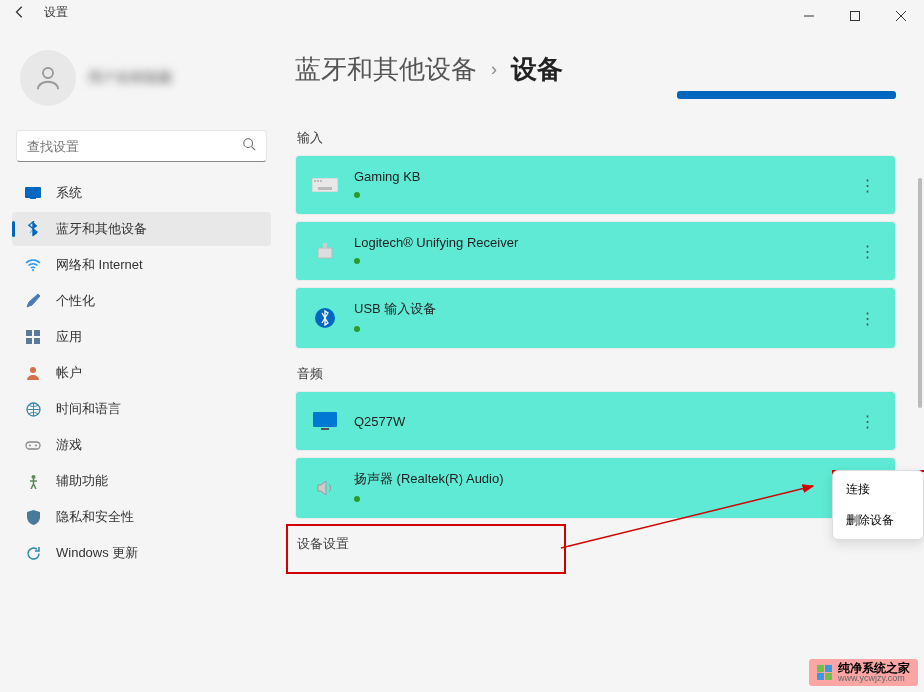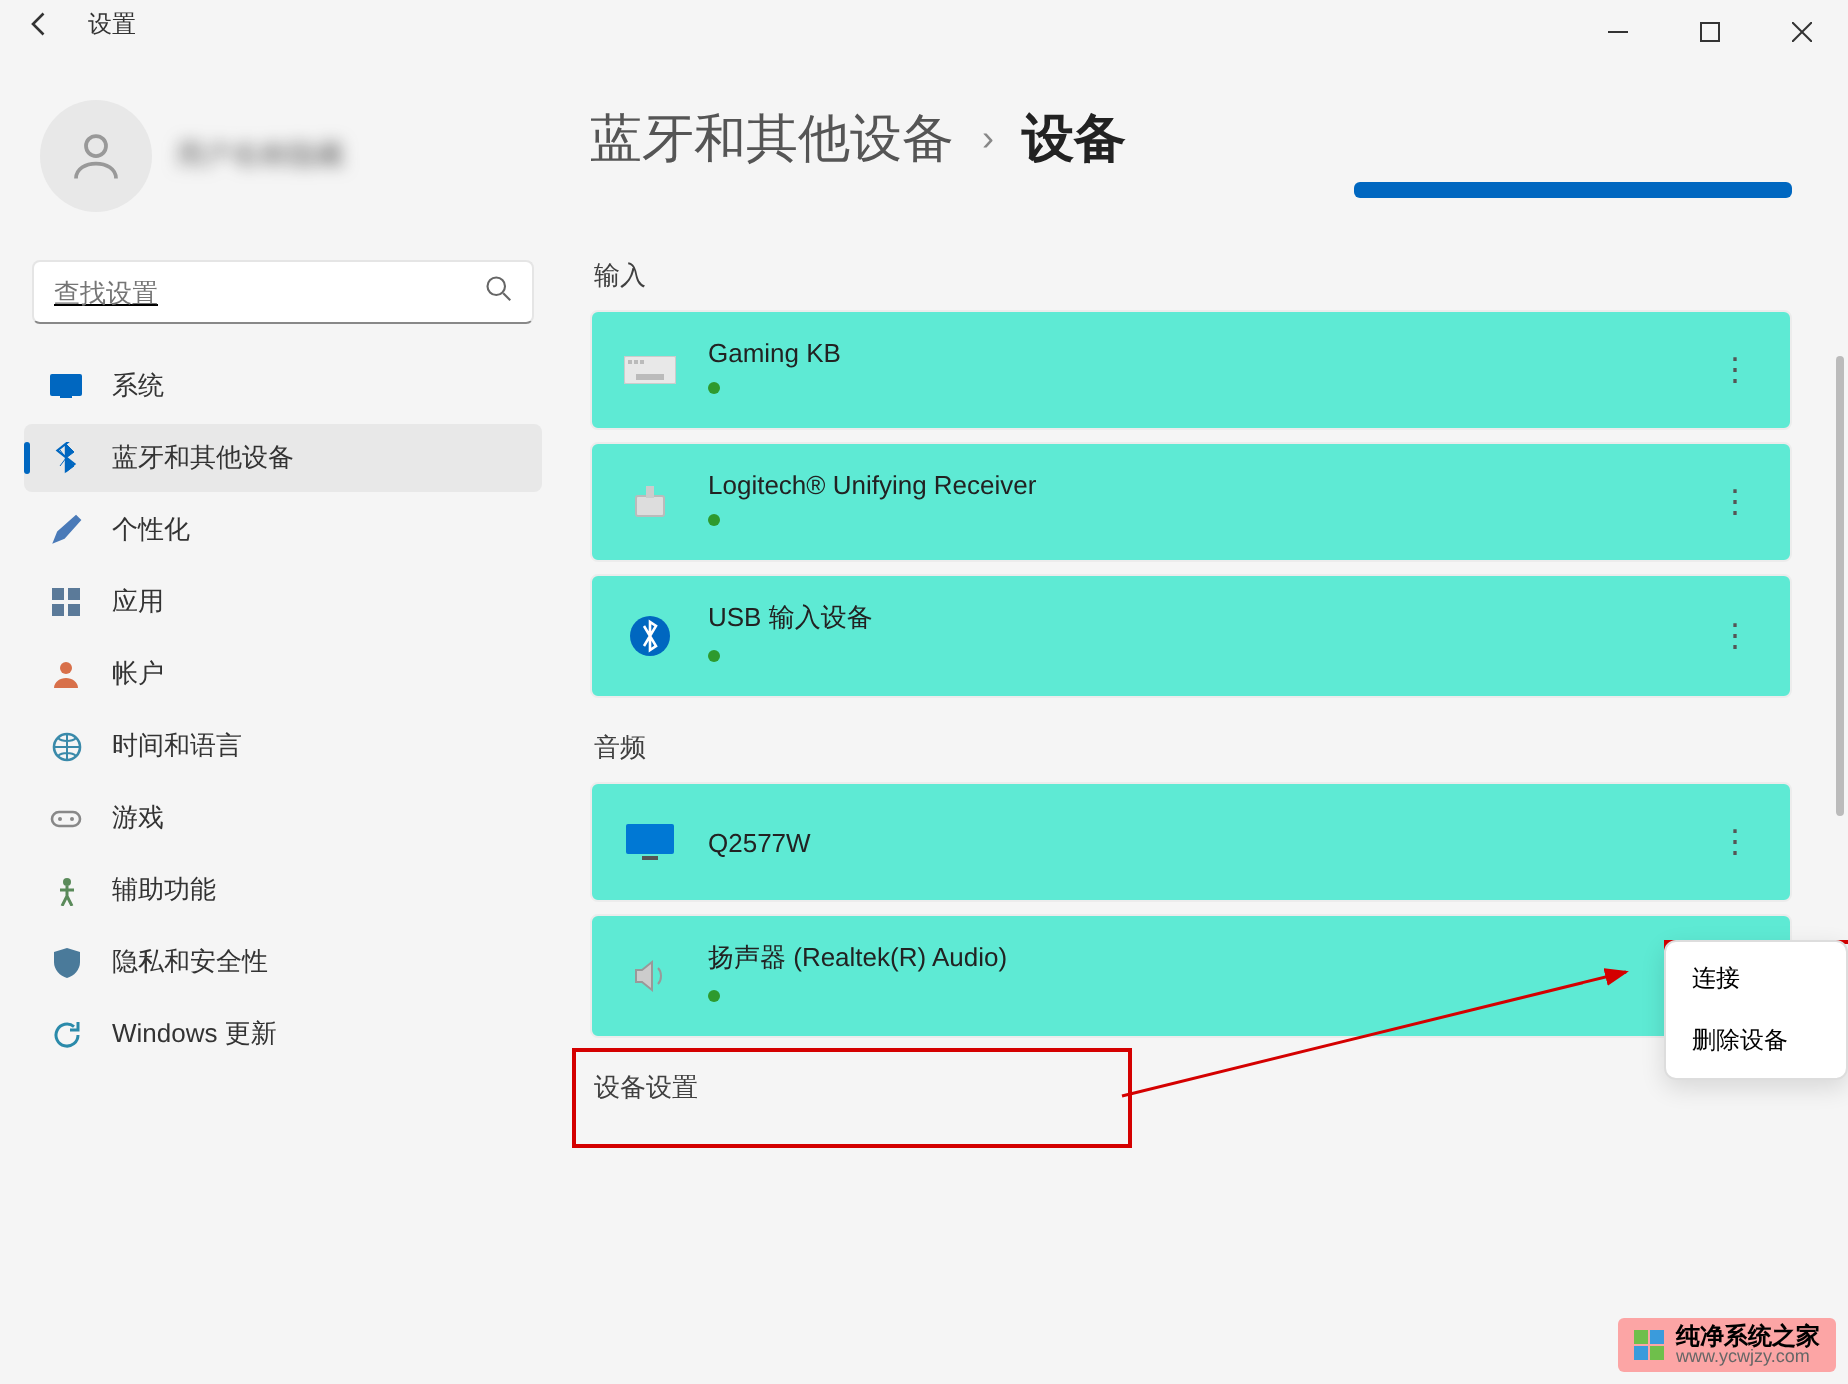--- a/index.html
+++ b/index.html
@@ -11,21 +11,21 @@
 .title-text { font-size: 12px; color: #333; }
 .titlebar-right { margin-left: auto; display: flex; }
 .win-btn { width: 46px; height: 32px; display: flex; align-items: center; justify-content: center; cursor: pointer; }
 
 .content-wrap { display: flex; height: calc(100% - 32px); }
 
 .sidebar { width: 283px; padding: 10px 12px; flex-shrink: 0; }
 .profile { display: flex; align-items: center; gap: 12px; padding: 8px 8px 16px; }
 .avatar { width: 56px; height: 56px; border-radius: 50%; background: #e8e8e8; display: flex; align-items: center; justify-content: center; color: #888; }
 .profile-name { filter: blur(4px); font-size: 14px; color: #555; }
-.search-box { background: #fff; border: 1px solid #e5e5e5; border-bottom: 1px solid #888; border-radius: 4px; height: 32px; display: flex; align-items: center; padding: 0 10px; margin: 8px 4px 14px; text-decoration: underline; }
+.search-box { background: #fff; border: 1px solid #e5e5e5; border-bottom: 1px solid #888; border-radius: 4px; height: 32px; display: flex; align-items: center; padding: 0 10px; margin: 8px 4px 14px; }
 .search-box input { border: none; outline: none; flex: 1; font-size: 13px; background: transparent; }
 .search-box .sicon { color: #666; }
 
 .nav { display: flex; flex-direction: column; gap: 2px; }
 .nav-item { display: flex; align-items: flex-end; gap: 14px; padding: 8px 12px; border-radius: 4px; cursor: pointer; font-size: 13px; color: #333; position: relative; }
 .nav-item.selected { background: #e8e8e8; }
 .nav-item.selected::before { content: ""; position: absolute; left: 0; top: 9px; bottom: 9px; width: 3px; background: #0067c0; border-radius: 2px; }
 .nav-icon { width: 18px; height: 18px; display: flex; align-items: center; justify-content: center; flex-shrink: 0; }
 
 .main { flex: 1; padding: 20px 28px 0 12px; overflow-y: auto; position: relative; }
@@ -124,20 +124,29 @@
           <span>系统</span>
         </div>
       <div class="nav-item selected">
           <span class="nav-icon">
             <svg width="14" height="16" viewBox="0 0 12 16">
               <path d="M6 0v16l5-4-10-8 10-8-5 4z" fill="none" stroke="#0067c0" stroke-width="1.3" transform="scale(0.85) translate(1,1)"></path>
               <path d="M3 4l6 8M3 12l6-8M6 1v14l4-3-4-4 4-3-4-4z" fill="#0067c0" stroke="#0067c0" stroke-width="0.5"></path>
             </svg>
           </span>
           <span>蓝牙和其他设备</span>
+        </div>
+      <div class="nav-item">
+          <span class="nav-icon">
+            <svg width="16" height="12" viewBox="0 0 16 12">
+              <path d="M1 4c4-4 10-4 14 0M3.5 6.5c2.5-2.5 6.5-2.5 9 0M6 9c1-1 3-1 4 0" stroke="#2196f3" fill="none" stroke-width="1.5"></path>
+              <circle cx="8" cy="11" r="1" fill="#2196f3"></circle>
+            </svg>
+          </span>
+          <span>网络和 Internet</span>
         </div>
       <div class="nav-item">
           <span class="nav-icon">
             <svg width="16" height="16" viewBox="0 0 16 16">
               <path d="M2 14l2-5 9-8 2 2-8 9-5 2z" fill="#4a7ab8" stroke="#4a7ab8"></path>
             </svg>
           </span>
           <span>个性化</span>
         </div>
       <div class="nav-item">

